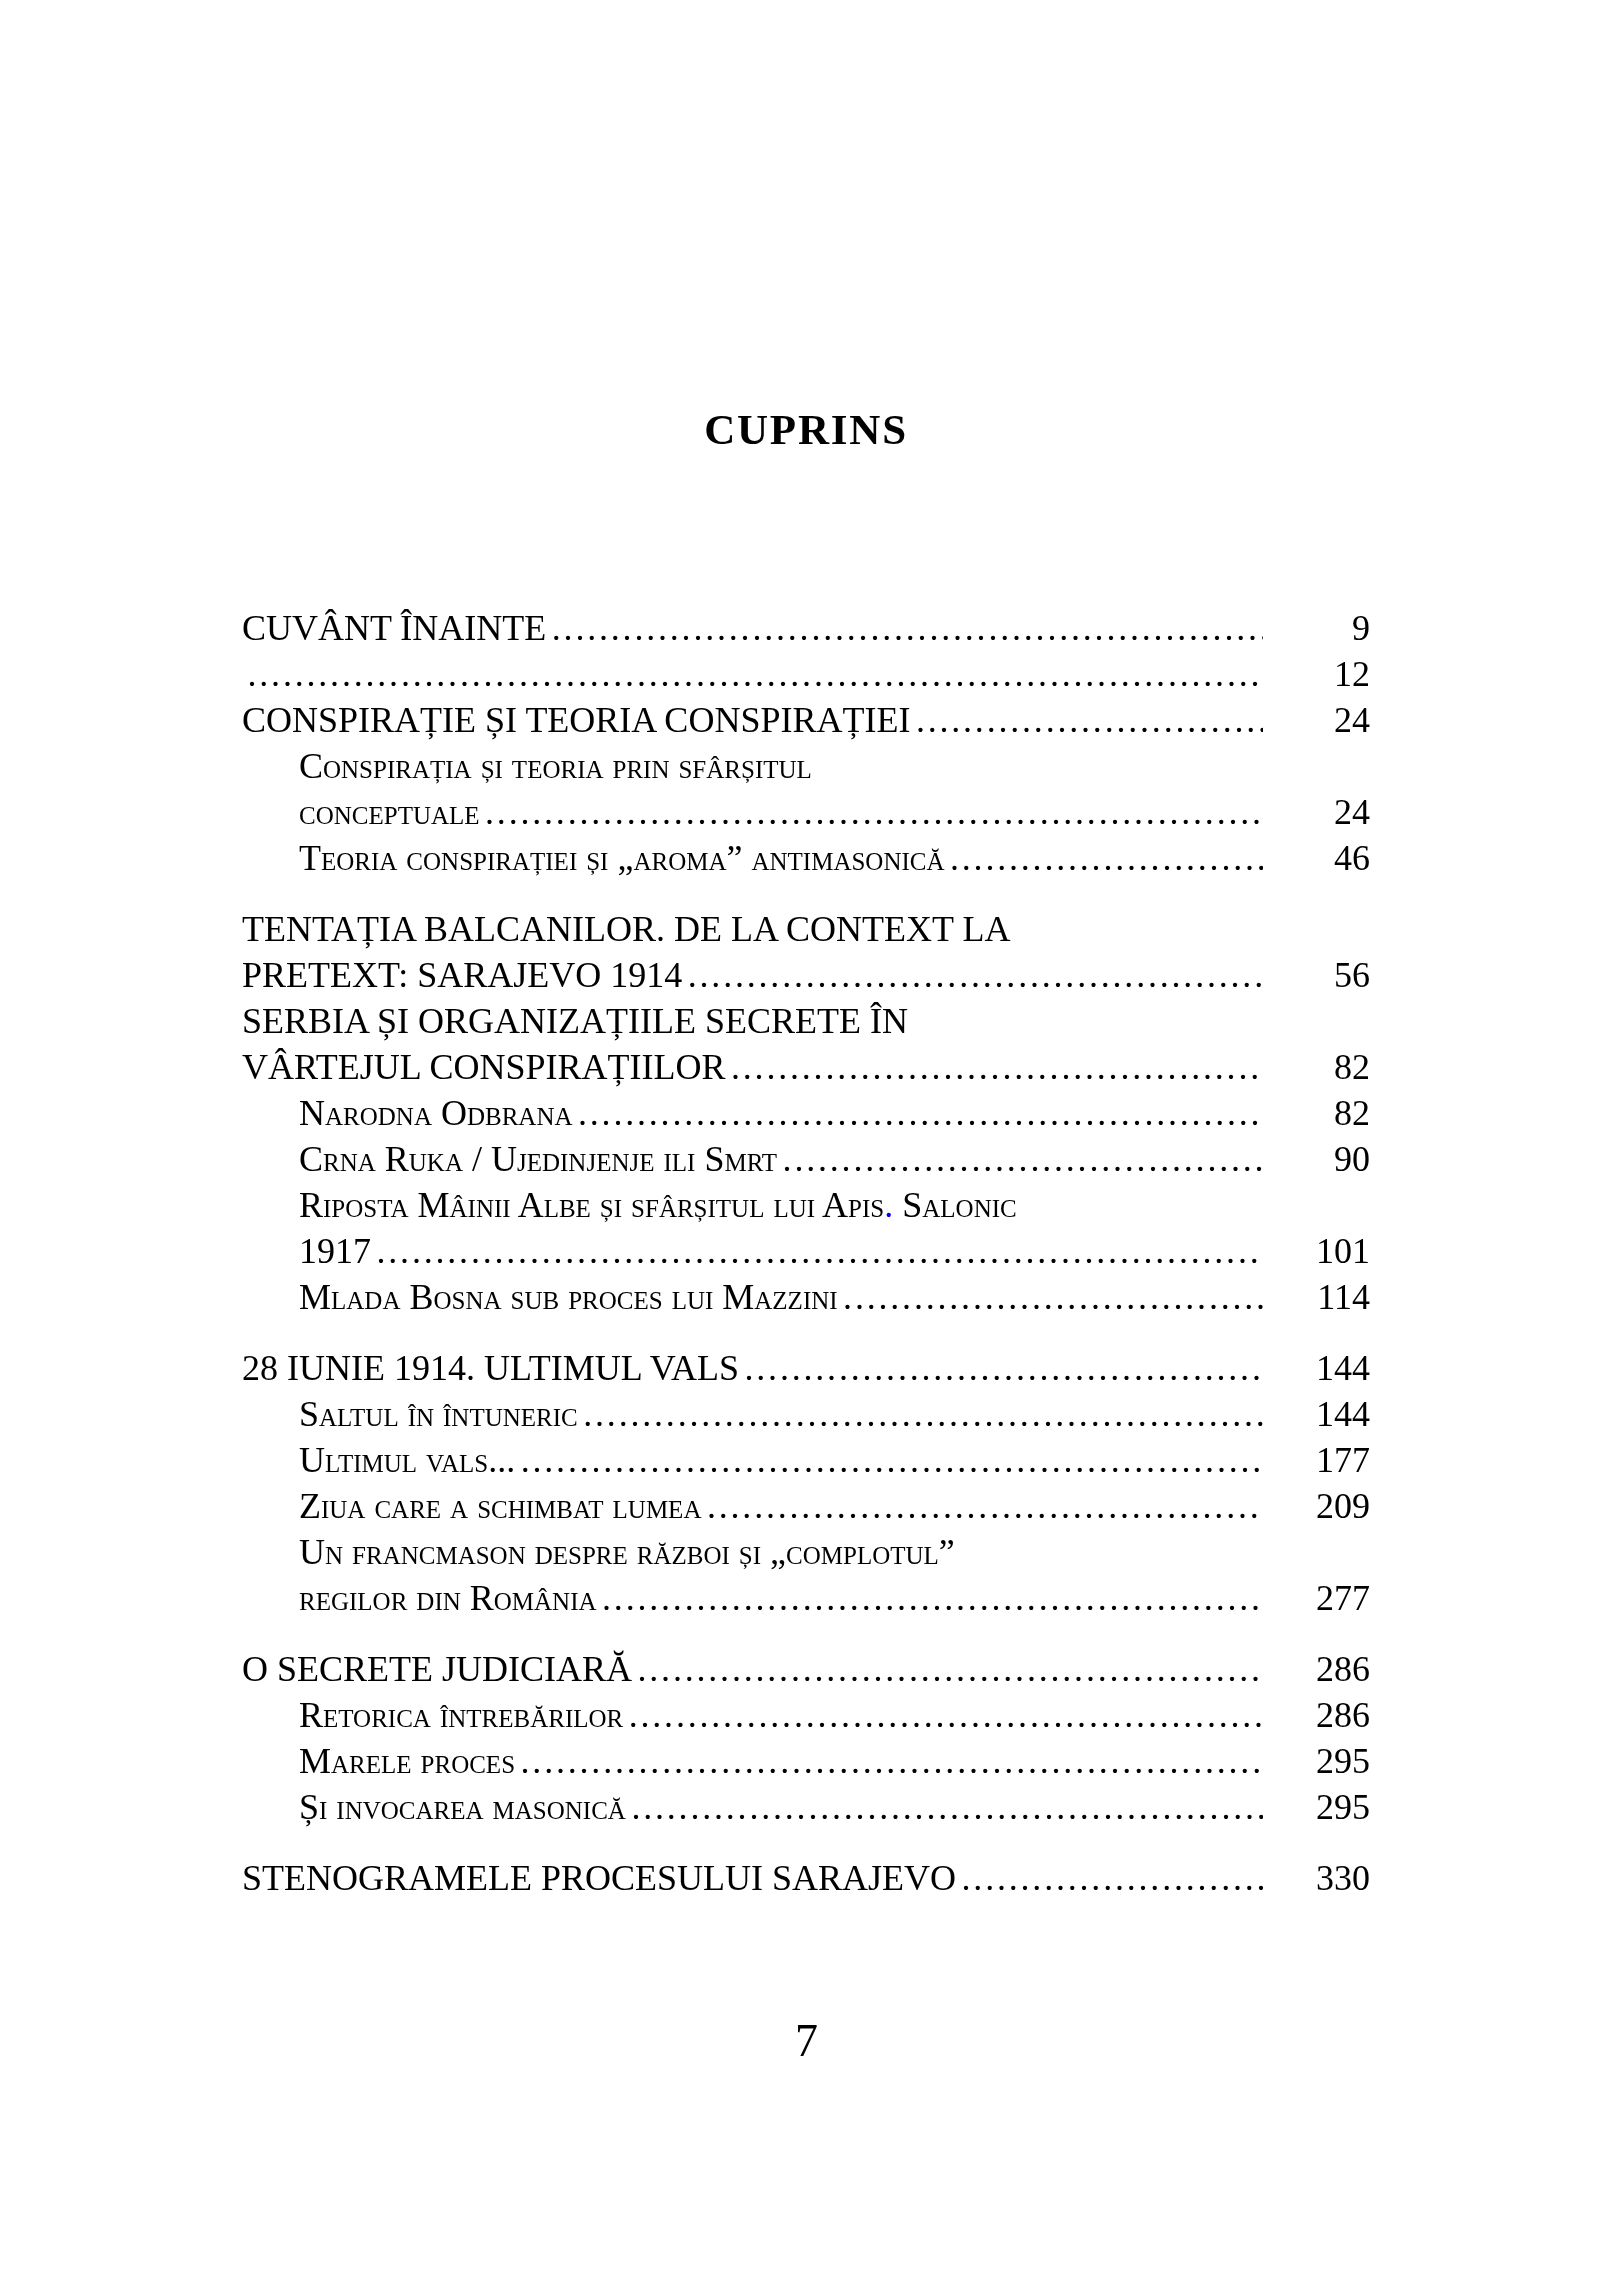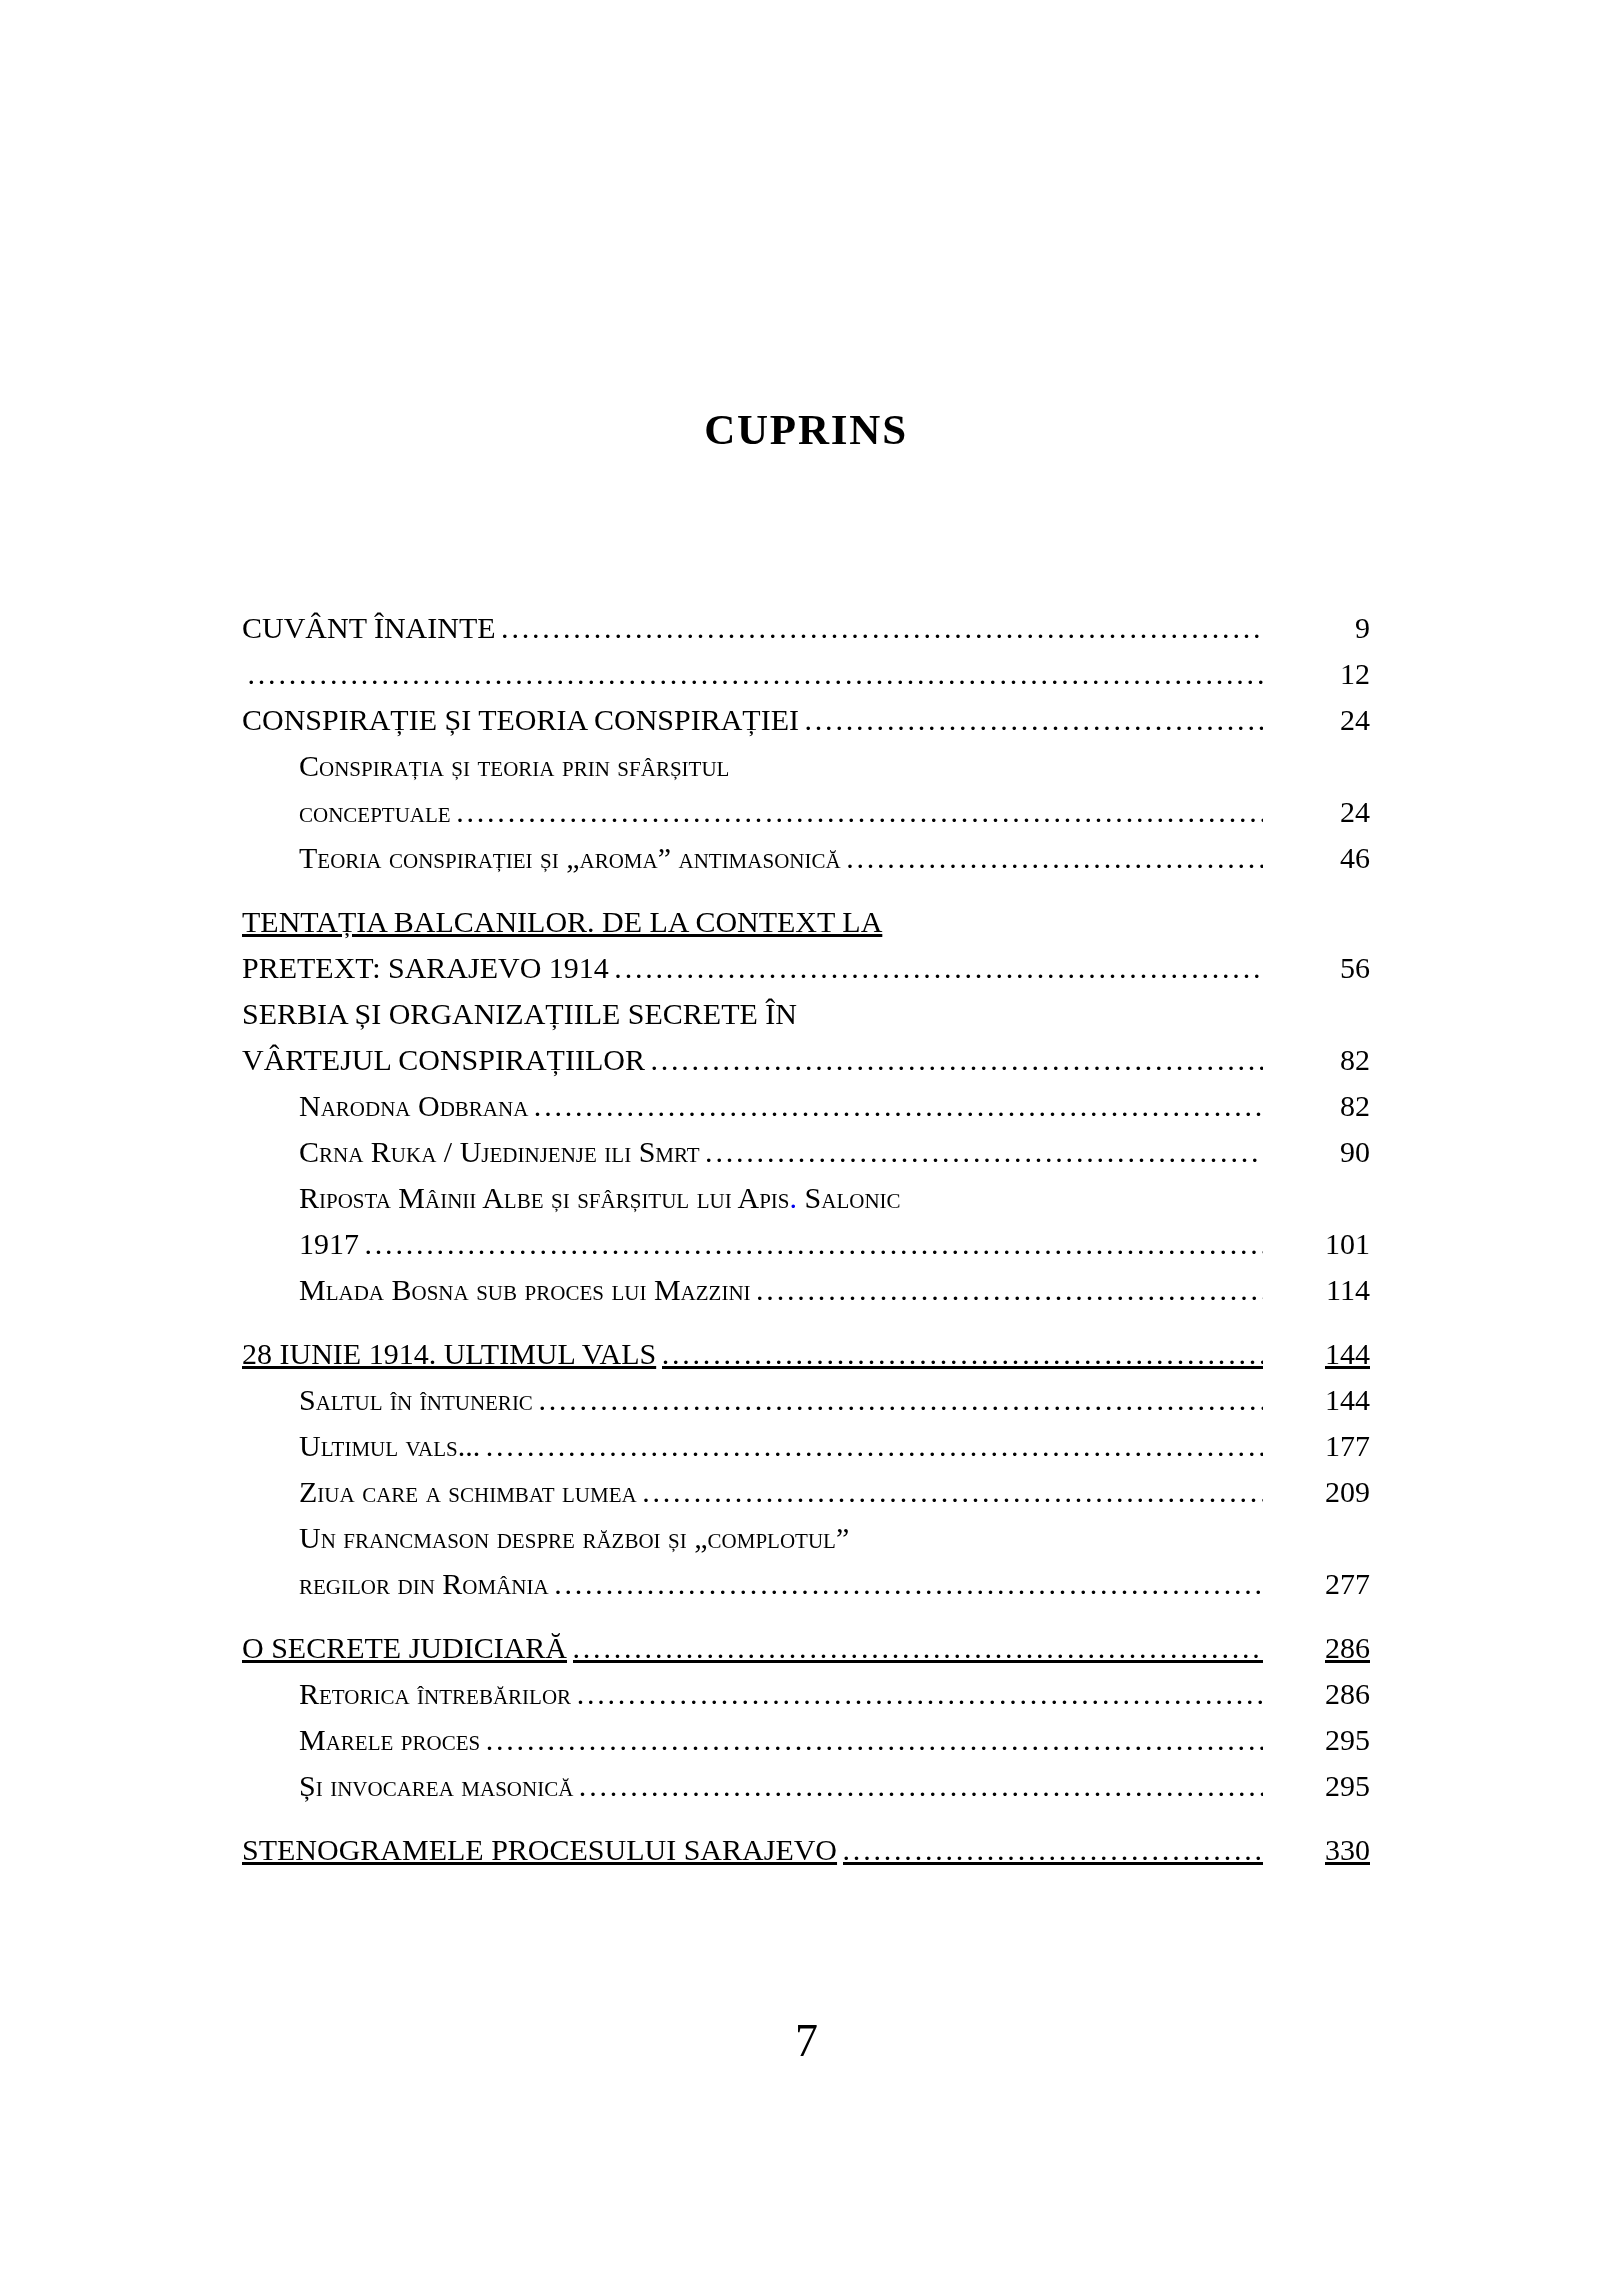--- a/index.html
+++ b/index.html
@@ -28,24 +28,24 @@
     position: absolute;
     top: 605px;
     left: 242px;
     width: 1128px;
   }
   .toc-row {
     display: flex;
     align-items: baseline;
     height: 46px;
     line-height: 46px;
-    font-size: 30px;
+    font-size: 36px;
     white-space: nowrap;
   }
-  .toc-row.gap { margin-top: 18px; text-decoration: underline; }
+  .toc-row.gap { margin-top: 25px; }
   .toc-row .label { flex: 0 0 auto; }
   .toc-row.sub .label {
     padding-left: 57px;
     font-variant: small-caps;
     font-variant-caps: small-caps;
   }
   .leader {
     flex: 1 1 auto;
     overflow: hidden;
     margin-left: 5.5px;

